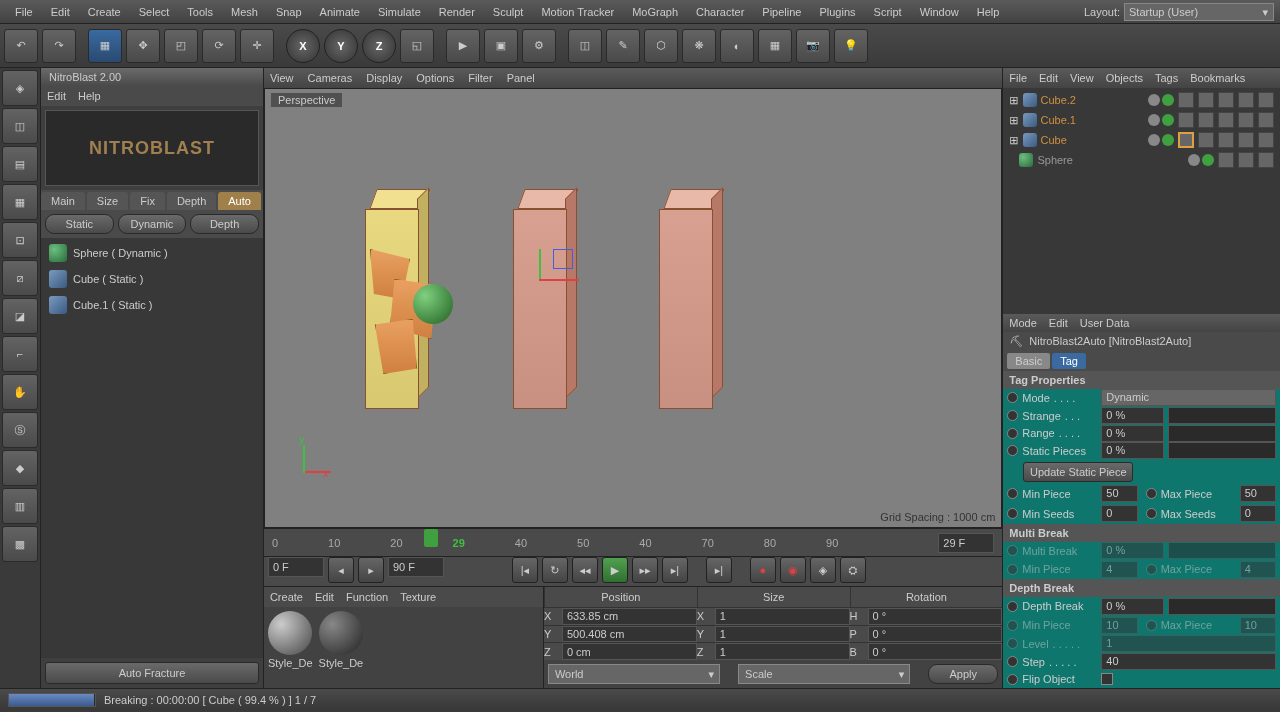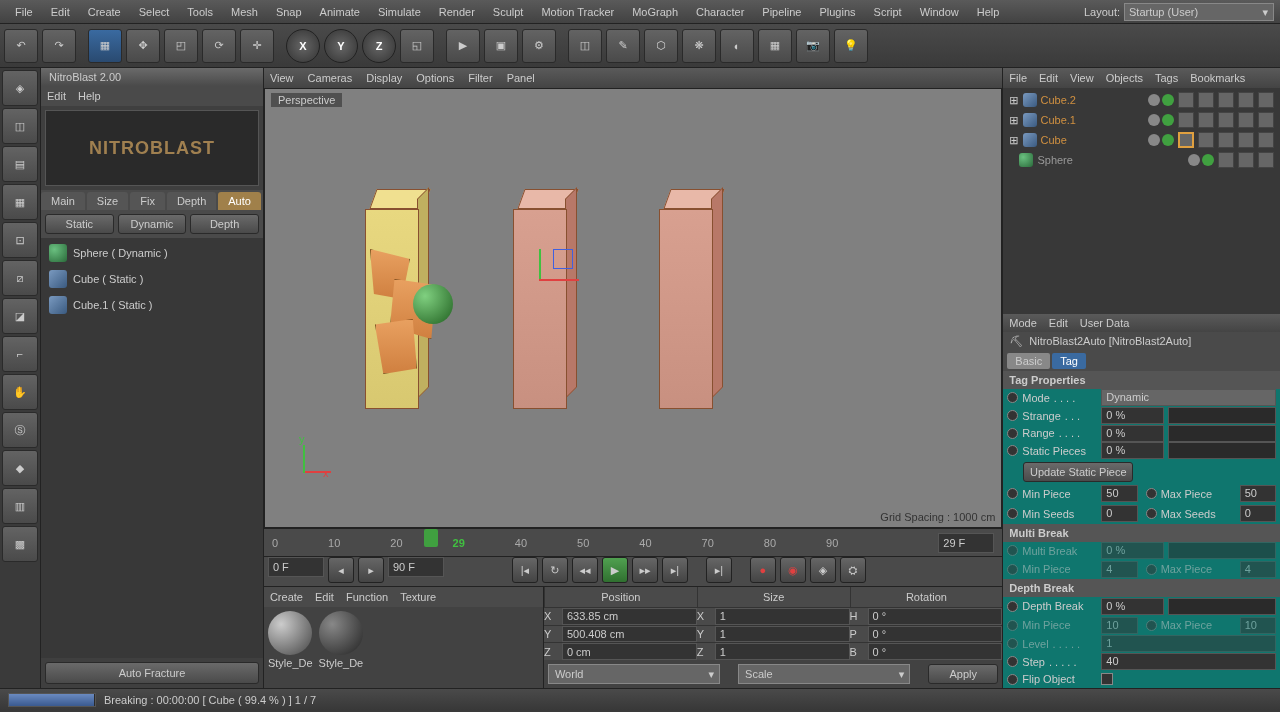--- a/index.html
+++ b/index.html
@@ -19,21 +19,21 @@
 .left-tools{width:44px;background:#3a3a3a;display:flex;flex-direction:column;gap:2px;padding:2px;border-right:1px solid #222}
 .left-tools .tbtn{width:36px;height:36px}
 .nitro-panel{width:230px;background:#3f3f3f;border-right:1px solid #222;display:flex;flex-direction:column}
 .nitro-title{height:18px;background:linear-gradient(#6a6a6a,#4a4a4a);padding:2px 8px;display:flex;align-items:center}
 .nitro-menu{height:20px;background:#4a4a4a;display:flex;padding:0 6px;gap:12px;align-items:center}
 .nitro-logo{height:76px;background:#2a2a2a;margin:4px;border:1px solid #555;display:flex;align-items:center;justify-content:center;color:#a08050;font-weight:bold;font-size:18px;letter-spacing:1px}
 .tabrow{display:flex;height:20px;background:#4a4a4a;padding-top:2px}
 .tab{padding:3px 10px;background:#555;margin-right:2px;border-radius:3px 3px 0 0;cursor:pointer}
 .tab.active{background:#a0804a;color:#fff}
 .btnrow{display:flex;gap:4px;padding:4px;background:#4a4a4a}
-.pillbtn{flex:1;height:20px;background:linear-gradient(#6a6a6a,#4a4a4a);border:1px solid #2a2a2a;border-radius:3px;text-align:center;line-height:18px;cursor:pointer}
+.pillbtn{flex:1;height:20px;background:linear-gradient(#6a6a6a,#4a4a4a);border:1px solid #2a2a2a;border-radius:9px;text-align:center;line-height:18px;cursor:pointer}
 .obj-list{flex:1;background:#383838;padding:2px}
 .obj-item{display:flex;align-items:center;padding:4px 6px;gap:6px;border-radius:2px}
 .obj-ico{width:18px;height:18px;border-radius:3px}
 .ico-sphere{background:radial-gradient(circle at 30% 30%,#6ac080,#2a6a3a)}
 .ico-cube{background:linear-gradient(135deg,#7a9ac0,#3a5a80)}
 .bottom-btns{display:flex;gap:4px;padding:4px}
 .autofrac{margin:4px;height:22px;background:linear-gradient(#6a6a6a,#4a4a4a);border:1px solid #2a2a2a;border-radius:3px;text-align:center;line-height:20px}
 .center-col{flex:1;display:flex;flex-direction:column}
 .vp-menu{height:20px;background:linear-gradient(#5a5a5a,#444);display:flex;align-items:center;padding:0 6px;gap:14px}
 .viewport{flex:1;background:#808080;position:relative;border:1px solid #222}

